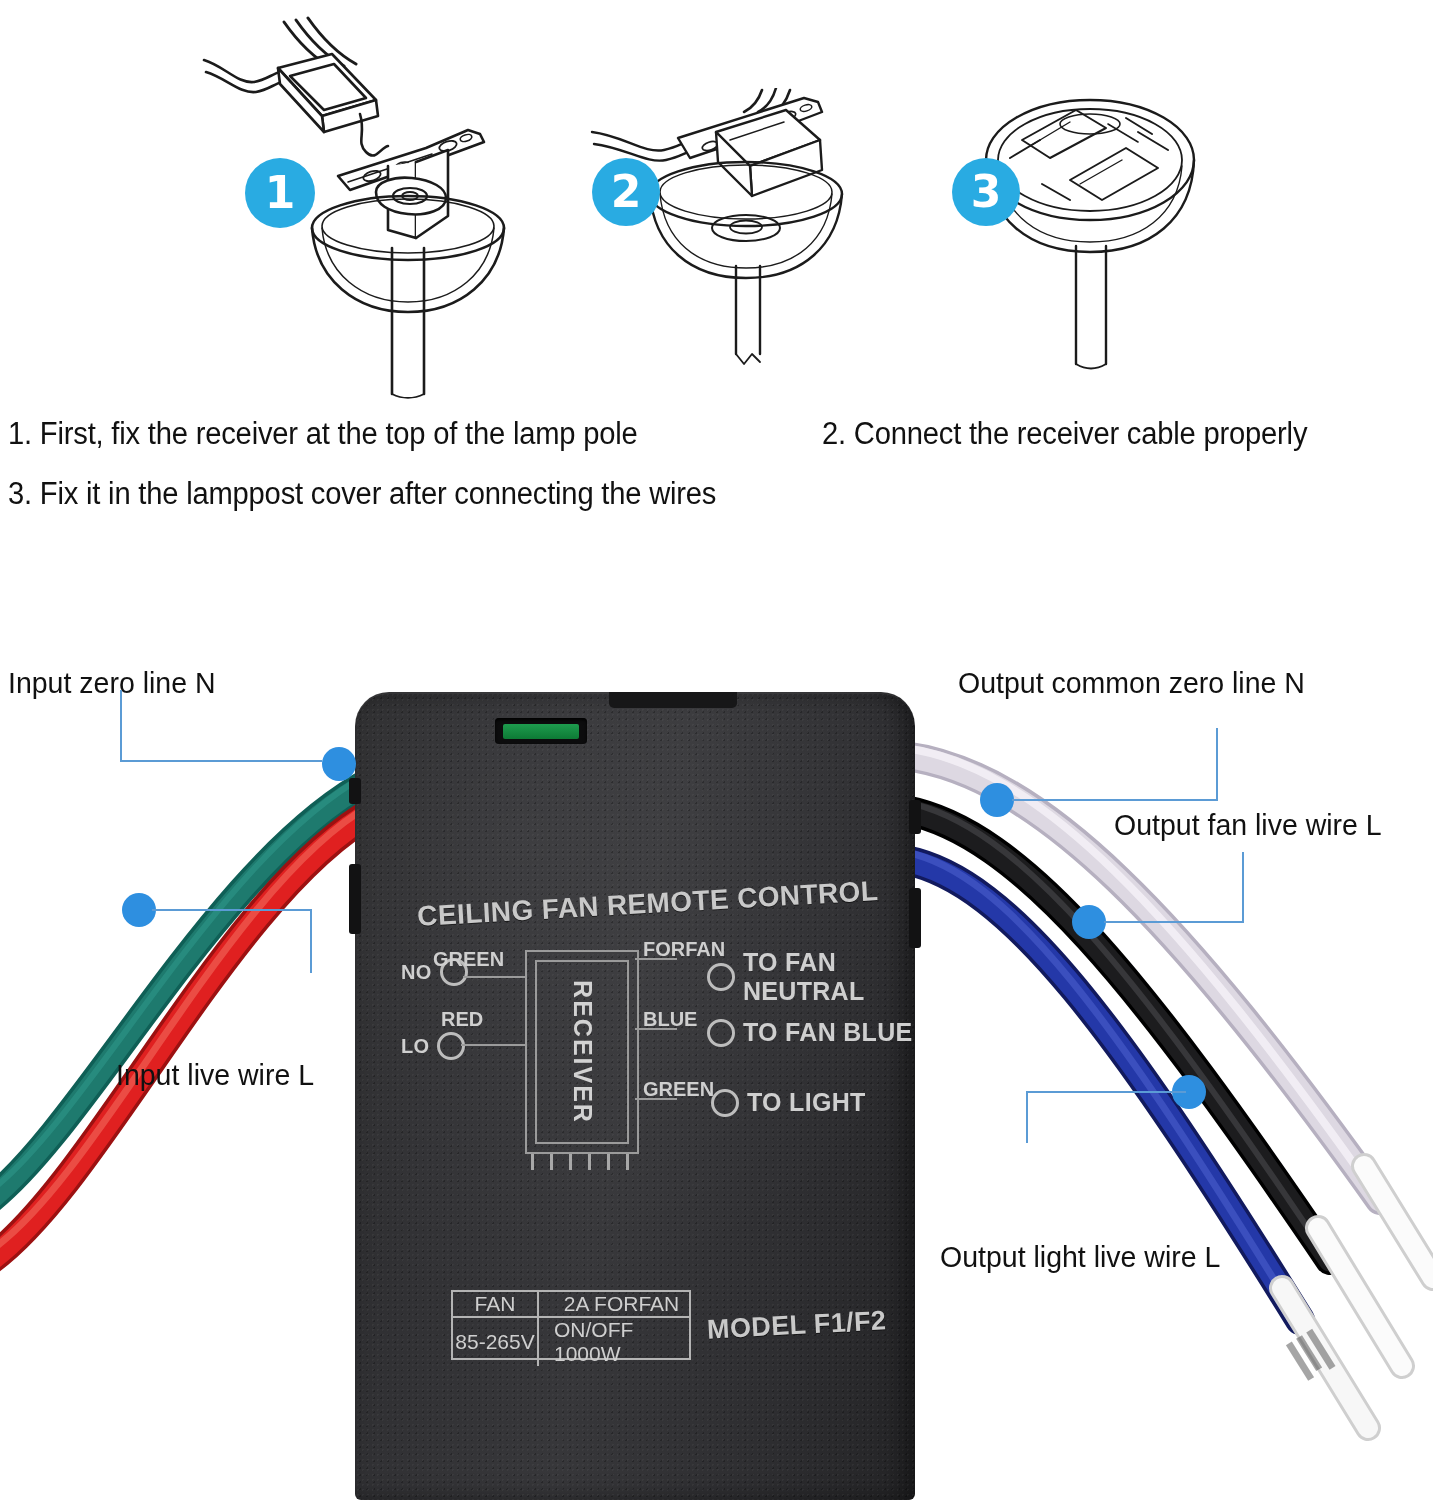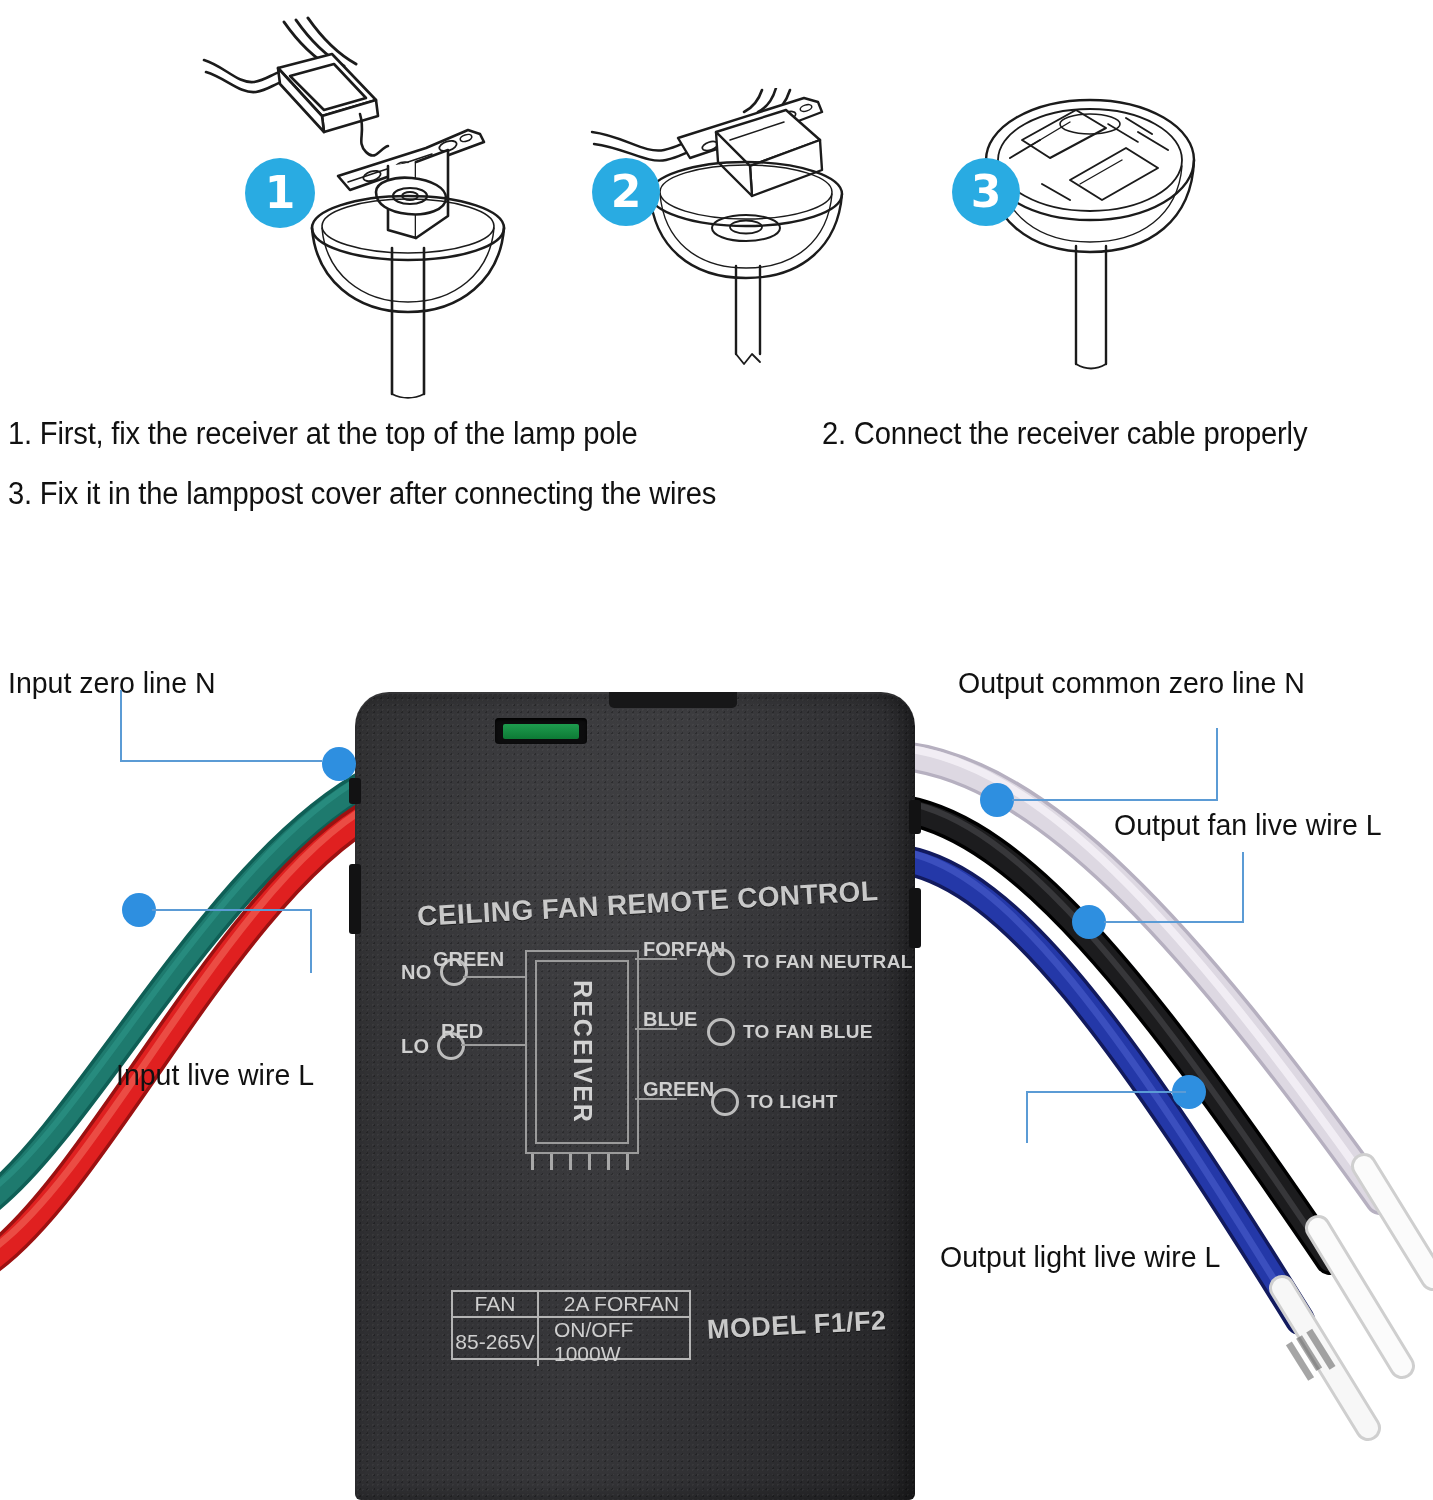--- a/index.html
+++ b/index.html
@@ -89,21 +89,21 @@
   #recv-text{position:absolute;left:50%;top:50%;
              transform:translate(-50%,-50%) rotate(90deg);
              font-size:25px;font-weight:700;color:#d2d2d2;letter-spacing:2px;white-space:nowrap;}
   #recv-pins{position:absolute;left:176px;top:462px;width:98px;height:16px;
              display:flex;justify-content:space-between;}
   #recv-pins i{display:block;width:3px;height:16px;background:#a8a8a8;}
 
   .term-row{position:absolute;display:flex;align-items:center;gap:8px;}
   .term-ring{width:22px;height:22px;border:3px solid #bdbdbd;border-radius:50%;flex:0 0 auto;}
   .term-name{font-size:20px;font-weight:700;color:#cfcfcf;letter-spacing:.3px;}
-  .term-dest{font-size:19px;font-weight:700;color:#cfcfcf;letter-spacing:.3px;}
+  .term-dest{font-size:25px;font-weight:700;color:#cfcfcf;letter-spacing:.3px;}
   .wirelabel{position:absolute;font-size:20px;font-weight:700;color:#cfcfcf;}
   .silk-line{position:absolute;background:#9b9b9b;}
 
   #spec-table{position:absolute;left:96px;top:598px;width:236px;height:66px;
               border:2px solid #b4b4b4;display:grid;
               grid-template-columns:86px 1fr;grid-template-rows:1fr 1fr;}
   #spec-table div{display:flex;align-items:center;justify-content:center;
                   font-size:21px;font-weight:400;color:#cfcfcf;
                   border-right:2px solid #b4b4b4;border-bottom:2px solid #b4b4b4;}
   #spec-table div:nth-child(2),#spec-table div:nth-child(4){border-right:none;padding-left:15px;}
@@ -301,21 +301,21 @@
       <span class="term-name">NO</span>
       <span class="term-ring"></span>
     </div>
     <div class="wirelabel" style="left:78px;top:256px;">GREEN</div>
     <div class="silk-line" style="left:108px;top:284px;width:62px;height:2px;"></div>
 
     <div class="term-row" style="left:46px;top:340px;">
       <span class="term-name">LO</span>
       <span class="term-ring"></span>
     </div>
-    <div class="wirelabel" style="left:86px;top:328px;">RED</div>
+    <div class="wirelabel" style="left:86px;top:316px;">RED</div>
     <div class="silk-line" style="left:106px;top:352px;width:64px;height:2px;"></div>
 
     <div class="silk-line" style="left:280px;top:266px;width:42px;height:2px;"></div>
     <div class="wirelabel" style="left:288px;top:246px;">FORFAN</div>
     <div class="term-row" style="left:352px;top:256px;">
       <span class="term-ring"></span>
       <span class="term-dest">TO FAN NEUTRAL</span>
     </div>
 
     <div class="silk-line" style="left:280px;top:336px;width:42px;height:2px;"></div>

